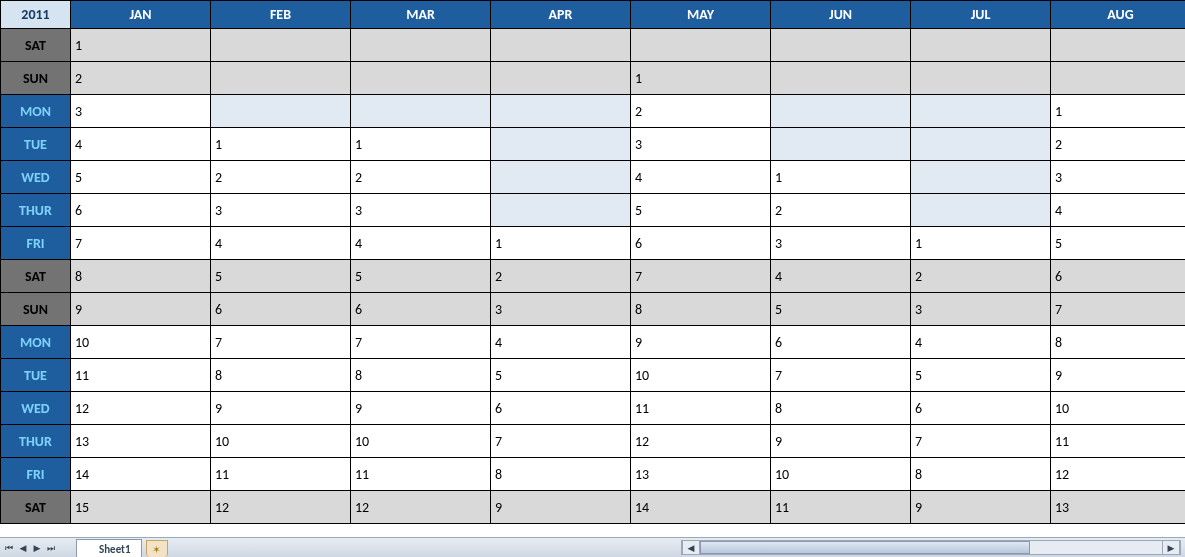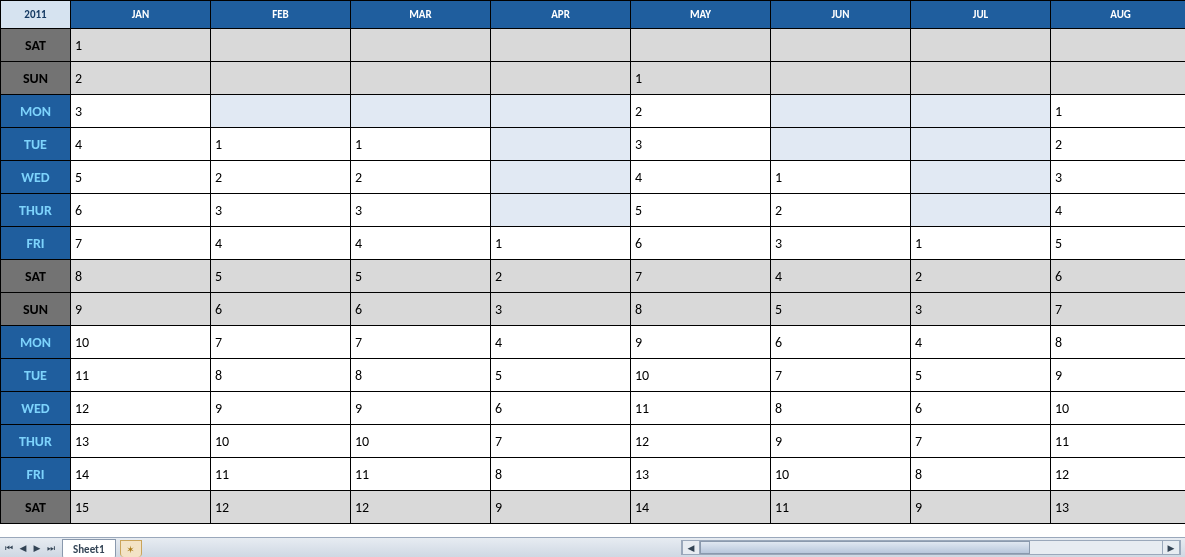--- a/index.html
+++ b/index.html
@@ -24,21 +24,21 @@
     box-sizing: border-box;
     padding: 0 4px;
     overflow: hidden;
     white-space: nowrap;
   }
   .sheet thead th {
     background: #1f5e9e;
     color: #fff;
     font-weight: bold;
     text-align: center;
-    font-size: 11px;
+    font-size: 14px;
     border: 1px solid #000;
     height: 28px;
   }
   .sheet thead th.year {
     background: #d6e3f0;
     color: #153a63;
     font-weight: bold;
   }
   .col-day { width: 70px; }
   .col-m   { width: 140px; }
@@ -95,22 +95,22 @@
     height: 16px;
     display: flex;
     align-items: center;
     justify-content: center;
     color: #345;
     font-size: 9px;
     cursor: pointer;
   }
   .tab {
     height: 18px;
-    padding: 1px 10px 0 10px;
-    margin-left: 2px;
+    padding: 1px 10px 0 22px;
+    margin-left: 16px;
     background: #fff;
     border: 1px solid #8a99ad;
     border-bottom: none;
     border-radius: 0 0 4px 4px;
     transform: translateY(1px);
     font-weight: bold;
     color: #345;
     font-size: 11px;
     display: flex;
     align-items: center;

